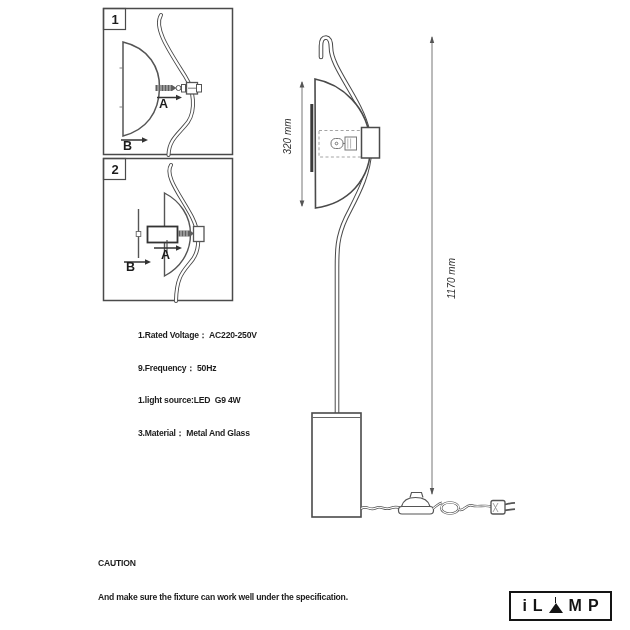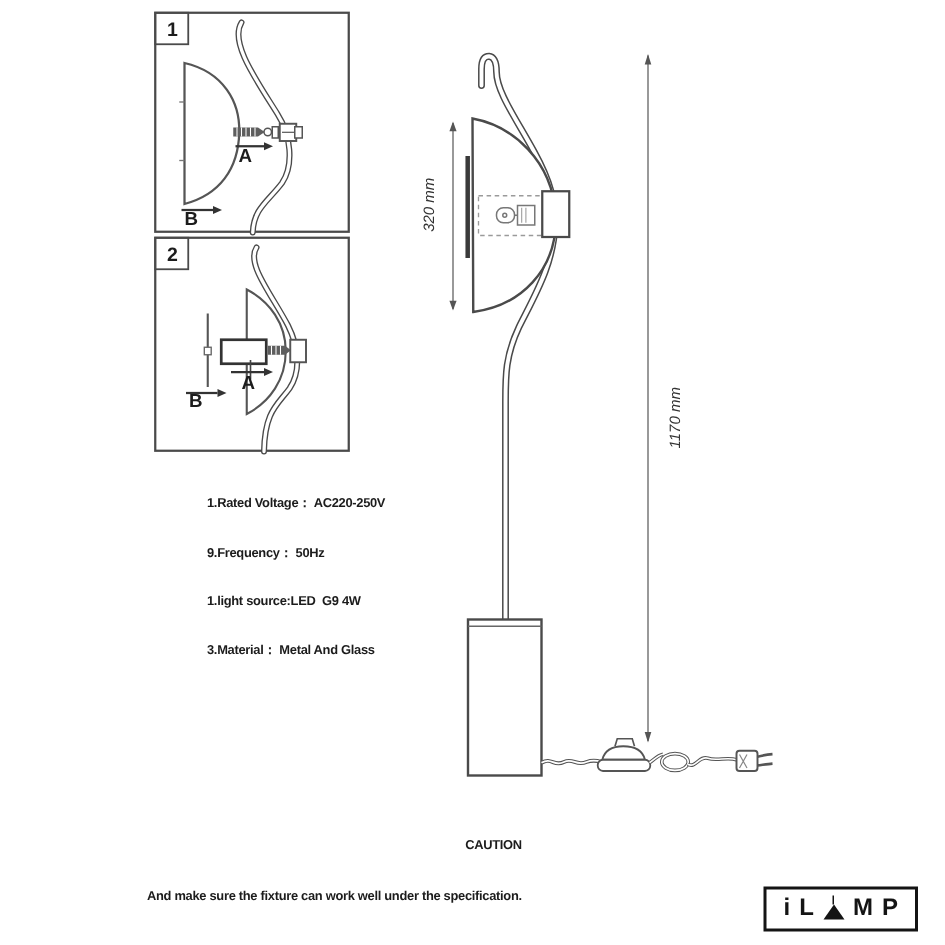--- a/index.html
+++ b/index.html
@@ -14,21 +14,21 @@
   #step2-num{left:104px;top:159px;}
   .ablabel{font-size:12.5px;font-weight:700;}
   #a1{left:159px;top:97px;} #b1{left:123px;top:139px;}
   #a2{left:161px;top:248px;} #b2{left:126px;top:260px;}
   .dim{width:60px;text-align:center;font-size:10px;font-style:italic;color:#333;
        transform:rotate(-90deg);}
   #dim320{left:257px;top:131px;}
   #dim1170{left:421px;top:273px;}
   .specs{left:98px;top:308px;font-size:8.6px;font-weight:700;letter-spacing:-.2px;line-height:10.9px;margin-left:40px;}
   .caution{left:98px;top:535px;font-size:8.6px;font-weight:700;letter-spacing:-.2px;line-height:11.4px;}
-  .caution .head{margin-bottom:0;text-align:right;}
+  .caution .head{margin-bottom:0;}
   #logo{position:absolute;left:509px;top:591px;width:99px;height:26px;border:2.5px solid #141414;
         display:flex;align-items:center;justify-content:center;gap:6px;background:#fff;}
   #logo .lt{font-size:16px;font-weight:700;color:#141414;line-height:1;}
   .lamp-glyph{display:flex;flex-direction:column;align-items:center;margin-top:-3px;}
   .lamp-glyph .stem{width:1.6px;height:6px;background:#141414;}
   .lamp-glyph .tri{width:0;height:0;border-left:7px solid transparent;
                    border-right:7px solid transparent;border-bottom:10.5px solid #141414;}
 </style>
 </head>
 <body>

